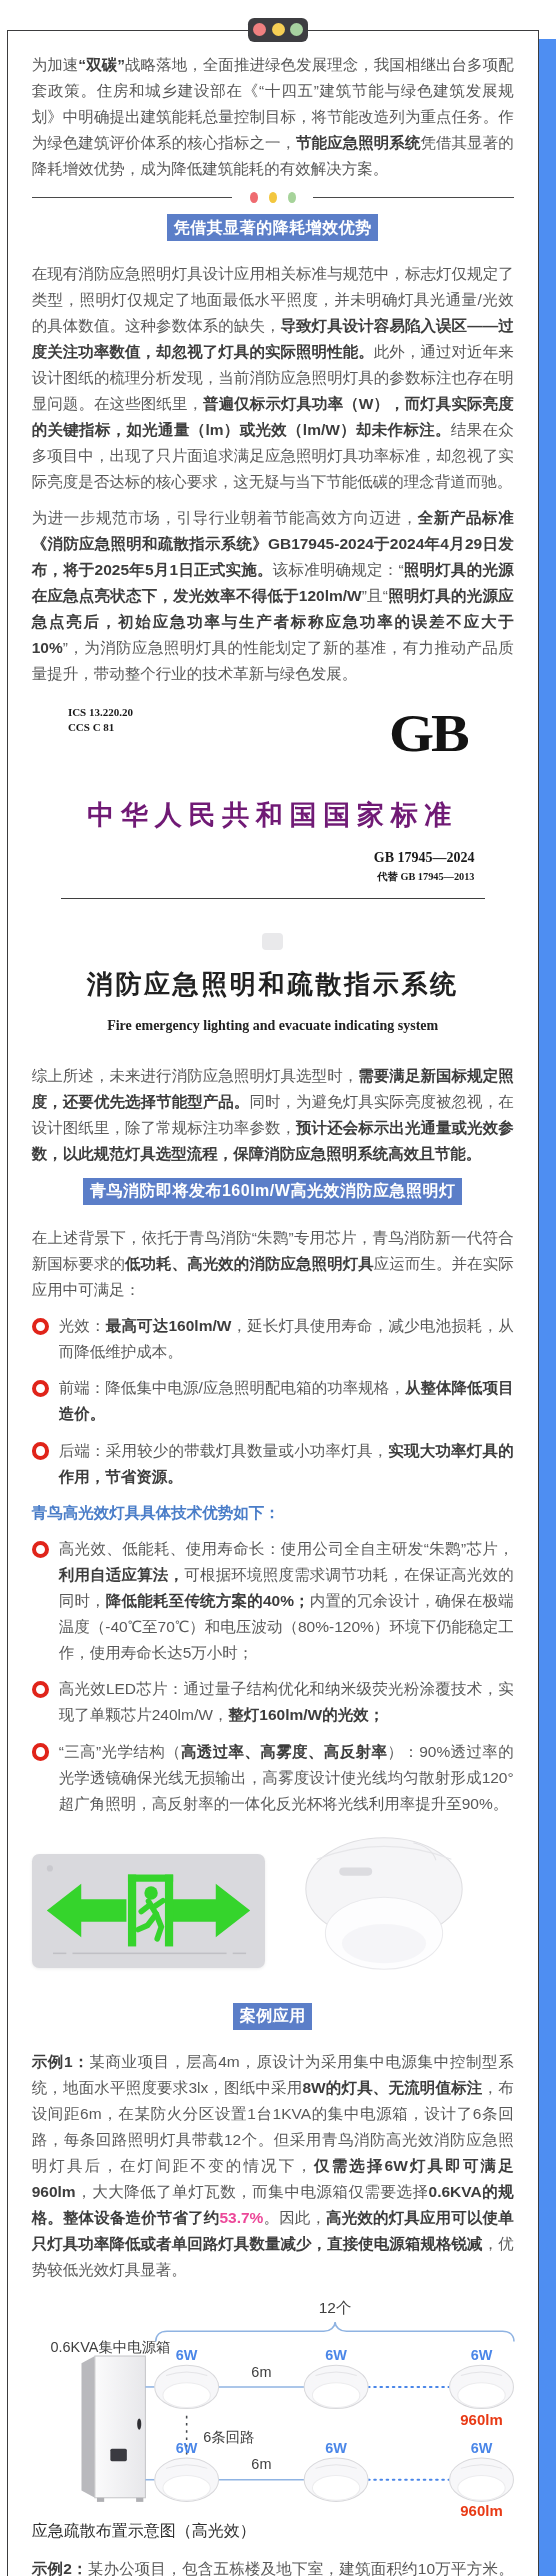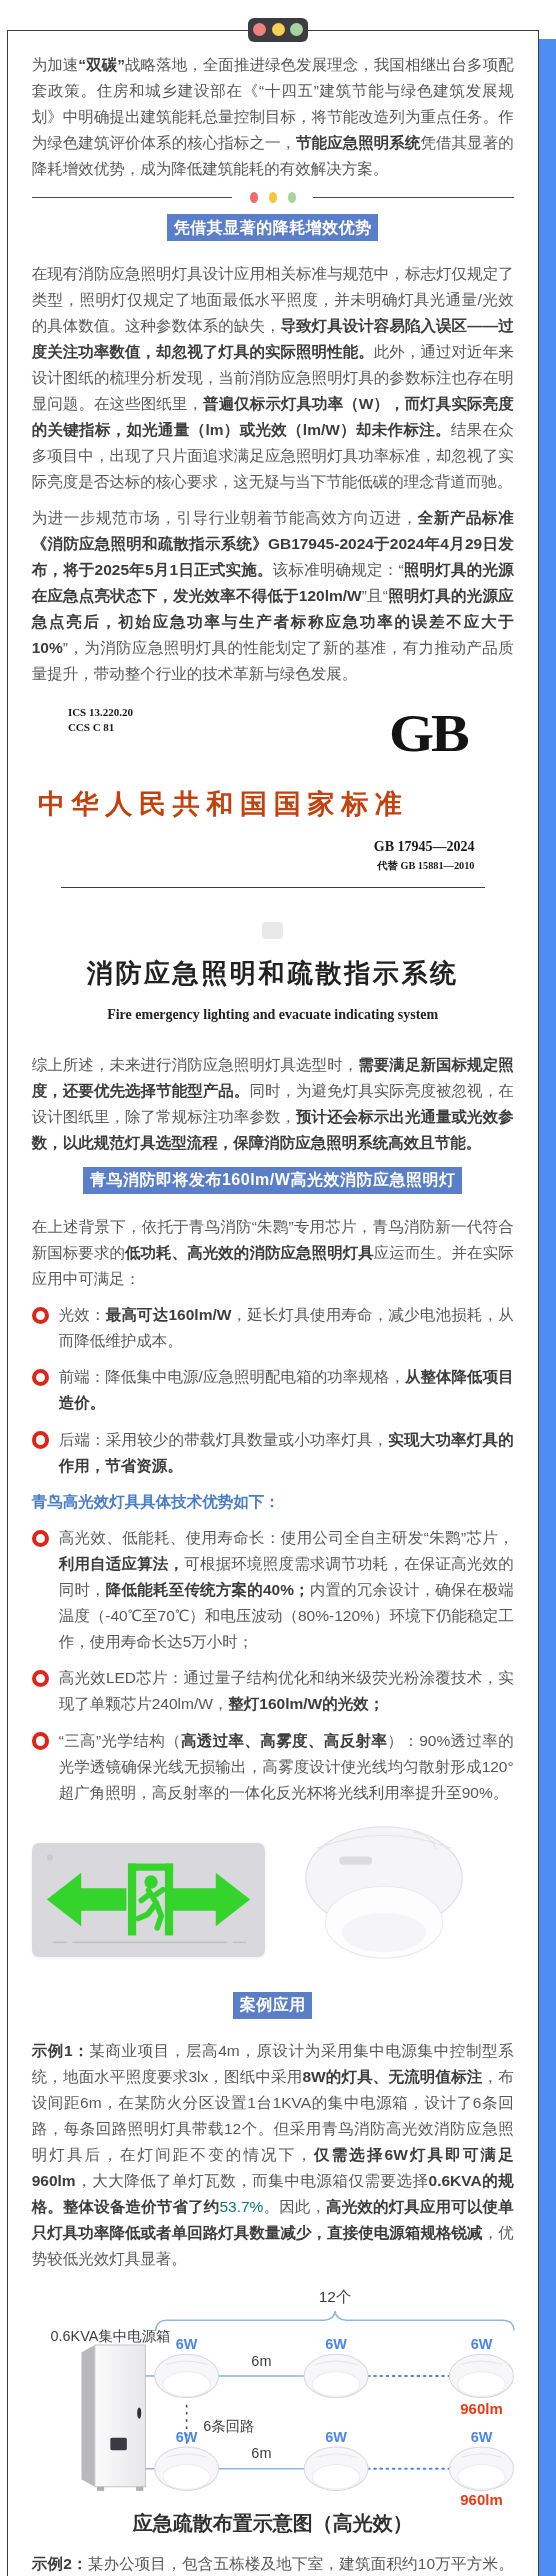--- a/index.html
+++ b/index.html
@@ -14,39 +14,39 @@
 
   
   .stack { position:relative; margin:0 6.7px; }
   .blue-shadow { position:absolute; left:16.5px; top:8.8px; right:-9.8px; bottom:-12.4px; background:#4e8ef2; z-index:0; }
   .card { position:relative; z-index:1; background:#ffffff; border:1px solid #3c3c3e; }
   .card1 { width:532px; }
   .inner { padding:20.6px 24px 13.4px 24px; }
 
   p.body { font-size:15.5px; line-height:26px; text-align:justify; margin-bottom:10.3px; color:#595959; }
   .seg-b { font-weight:bold; color:#3d3d3d; }
-  .seg-r { font-weight:normal; color:#0f766e; }
+  .seg-r { font-weight:bold; color:#ec4899; }
 
   
   .dots-divider { display:flex; align-items:center; margin:9.3px 0 8.2px; }
   .dots-divider .line { flex:1; height:1px; background:#4a4a4a; }
   .dots-divider .mid { display:flex; gap:11.3px; padding:0 17.5px; }
   .dots-divider .d { width:7.7px; height:10.8px; border-radius:50%; }
 
   
   .section-h { display:table; margin:11.3px auto 19.6px; background:#5b7ec8; color:#ffffff;
                font-size:16px; font-weight:bold; line-height:1.25; padding:3.6px 6.7px; letter-spacing:0.5px; }
 
   
   .gb-cover { margin:13.4px 6.2px 0; padding-top:3.1px; font-family:"Liberation Serif","DejaVu Serif",serif; color:#1a1a1a; }
   .gb-head { position:relative; height:61px; }
   .gb-meta { font-size:11px; font-weight:bold; line-height:15.5px; color:#1a1a1a; padding-left:30px; padding-top:1px; }
   .gb-logo { position:absolute; right:41px; top:-3.1px; font-size:58px; font-weight:900; letter-spacing:-3.1px;
              color:#141414; font-family:"Liberation Serif","DejaVu Serif",serif; transform:scaleY(0.92); }
-  .gb-title { text-align:left; font-size:27px; font-weight:bold; letter-spacing:6.7px; color:#c2410c; margin-top:21px; white-space:nowrap; }
+  .gb-title { text-align:center; font-size:27px; font-weight:bold; letter-spacing:6.7px; color:#701a75; margin-top:32px; white-space:nowrap; }
   .gb-nums { text-align:right; padding-right:33px; margin-top:17.5px; }
   .gb-num { font-size:14px; font-weight:bold; }
   .gb-replace { font-size:10.3px; font-weight:bold; margin-top:4.1px; }
   .gb-rule { height:1px; background:#3f3f3f; margin:13.4px 23px 0 23px; }
   .gb-blob { width:20.6px; height:17px; border-radius:4.1px; background:#e9e9eb; margin:34px auto 9.3px; }
 
   .doc-title { text-align:center; font-size:26px; font-weight:bold; color:#222222; letter-spacing:2.6px; margin:17.5px 0 15.5px; }
   .doc-subtitle { text-align:center; font-size:14px; font-weight:bold; color:#222222;
                   font-family:"Liberation Serif","DejaVu Serif",serif; margin-bottom:29px; }
 
@@ -57,21 +57,21 @@
 
   
   .product-row { display:flex; align-items:flex-start; gap:29px; margin:7.2px 0 20.6px; }
   .exit-sign { position:relative; width:233px; height:114px; background:#d9d9dd; border-radius:7.2px; margin-top:27px;
                box-shadow:0 1px 3.1px rgba(0,0,0,0.08); }
   .dome-lamp { width:180px; height:155px; }
 
   
   .diagram { margin:3.1px 0 5.2px; }
   .diagram svg { display:block; }
-  .diagram-caption { text-align:center; font-size:20px; font-weight:bold; color:#2f2f2f; margin:4.1px 0 14.4px; }
+  .diagram-caption { text-align:left; font-size:16px; font-weight:normal; color:#2f2f2f; margin:4.1px 0 14.4px; }
 
   .svg-label { font-family:"Liberation Sans",sans-serif; }
 </style>
 </head>
 <body>
 
 <div class="page">
 
   <div class="traffic">
     <span class="dot" style="background:#ef8080"></span>
@@ -106,21 +106,21 @@
           <div class="gb-head">
             <div class="gb-meta">
               <div>ICS 13.220.20</div>
               <div>CCS C 81</div>
             </div>
             <div class="gb-logo">GB</div>
           </div>
           <div class="gb-title">中华人民共和国国家标准</div>
           <div class="gb-nums">
             <div class="gb-num">GB 17945—2024</div>
-            <div class="gb-replace">代替 GB 15881—2010</div>
+            <div class="gb-replace">代替 GB 17945—2013</div>
           </div>
           <div class="gb-rule"></div>
           <div class="gb-blob"></div>
         </div>
 
         <div class="doc-title">消防应急照明和疏散指示系统</div>
         <div class="doc-subtitle">Fire emergency lighting and evacuate indicating system</div>
 
         <p class="body"><span>综上所述，未来进行消防应急照明灯具选型时，</span><span class="seg-b">需要满足新国标规定照度，还要优先选择节能型产品。</span><span>同时，为避免灯具实际亮度被忽视，在设计图纸里，除了常规标注功率参数，</span><span class="seg-b">预计还会标示出光通量或光效参数，以此规范灯具选型流程，保障消防应急照明系统高效且节能。</span></p>
 

